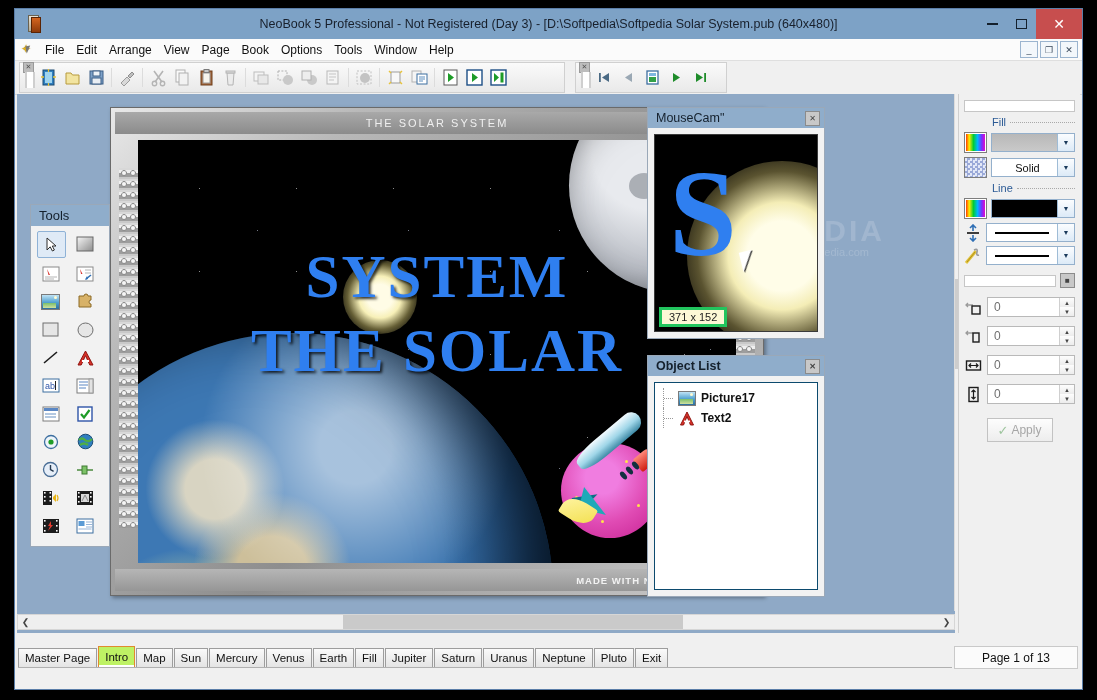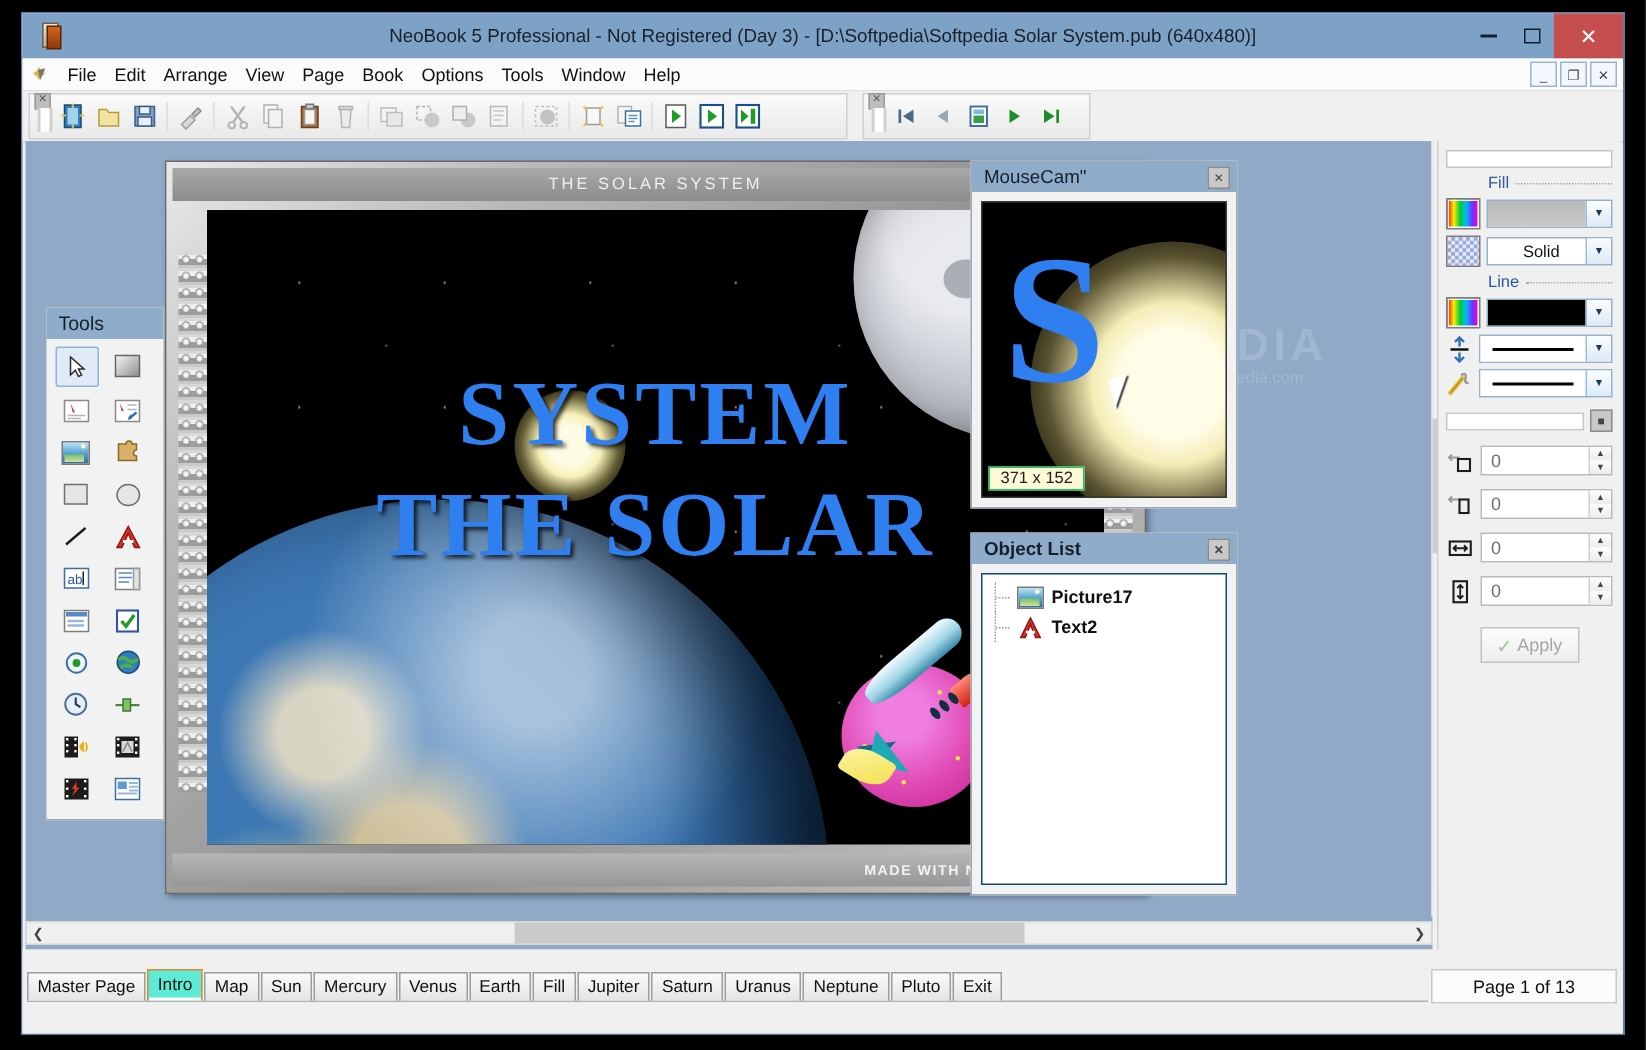--- a/index.html
+++ b/index.html
@@ -126,21 +126,21 @@
   .panel-x{width:13px;height:13px;background:#c8c8c8;border:1px solid #8b8b8b;color:#444;font-size:8px;
            display:flex;align-items:center;justify-content:center;}
   .mousecam-img{margin:6px;height:196px;background:#000;position:relative;overflow:hidden;border:1px solid #3a3a3a;}
   .mc-sun{position:absolute;right:-60px;top:26px;width:190px;height:190px;border-radius:50%;
       background:radial-gradient(circle,#fffde8 0 26%,#f4edb6 40%,rgba(180,166,96,.5) 63%,rgba(92,84,46,.18) 84%,transparent 100%);}
   .mc-s{position:absolute;left:14px;top:18px;font-family:"Liberation Serif",serif;font-weight:bold;
         color:#2f7ff0;font-size:122px;line-height:122px;}
   .mc-cursor{position:absolute;left:86px;top:116px;width:0;height:0;
       border-left:13px solid #fff;border-bottom:20px solid transparent;transform:rotate(-14deg);
       filter:drop-shadow(1px 1px 0 #333);}
-  .mc-dim{position:absolute;left:4px;bottom:4px;background:#fdf8d6;border:1px solid #22c55e;
+  .mc-dim{position:absolute;left:4px;bottom:4px;background:#fdf8d6;border:3px solid #22c55e;
       font-size:11px;padding:1px 7px;color:#222;}
   .objlist-box{margin:6px;height:196px;background:#fff;border:1px solid #0c4a6e;padding:5px 4px;}
   .olrow{display:flex;align-items:center;height:20px;font-size:12px;color:#111;}
   .ol-tree{width:14px;height:20px;border-left:1px dotted #999;position:relative;margin-left:4px;}
   .ol-tree:after{content:"";position:absolute;left:0;top:10px;width:9px;border-top:1px dotted #999;}
   .ol-ico{width:18px;height:16px;margin-right:5px;display:flex;align-items:center;justify-content:center;}
   .picicon{width:16px;height:13px;background:linear-gradient(#bfe3f5,#4e9fce 55%,#2f6e9b);border:1px solid #7a7a7a;position:relative;}
   .picicon:after{content:"";position:absolute;left:1px;bottom:1px;width:13px;height:5px;
       background:linear-gradient(#7bbf6a,#cfe0a0);}
   .picicon:before{content:"";position:absolute;right:2px;top:1px;width:3px;height:3px;border-radius:50%;background:#fffbd0;}
@@ -179,21 +179,21 @@
   .chk{color:#9dc49d;font-size:13px;}
   .propstrip{display:flex;align-items:center;gap:4px;margin-top:8px;}
   .propstrip .bar{flex:1;height:10px;border:1px solid #c6c6c6;background:#fff;}
 
   
   .bottom{position:absolute;left:0;right:0;bottom:0;height:56px;background:#f0f0f0;}
   .tabstrip{position:absolute;left:3px;right:130px;top:14px;height:20px;display:flex;align-items:flex-end;
       border-bottom:1px solid #b0b0b0;}
   .tab{height:18px;padding:0 6px;margin-right:1px;border:1px solid #9d9d9d;border-bottom:none;
       background:linear-gradient(#fafafa,#e4e4e4);font-size:11.5px;color:#111;display:flex;align-items:center;}
-  .tab.active{background:#5eead4;border-color:#e08a2e;color:#111;height:20px;
+  .tab.active{background:#bef264;border-color:#e08a2e;color:#111;height:20px;
       box-shadow:inset 0 -2px 0 #fff;text-align:right;}
   .statusbox{position:absolute;right:4px;top:13px;width:122px;height:21px;border:1px solid #c9c9c9;
       background:#fbfbfb;display:flex;align-items:center;justify-content:center;font-size:12px;color:#111;}
   .watermark{position:absolute;right:70px;top:120px;font-size:30px;color:rgba(255,255,255,.16);
       letter-spacing:3px;font-weight:bold;pointer-events:none;}
   .watermark2{position:absolute;right:86px;top:152px;font-size:11px;color:rgba(255,255,255,.18);}
 </style>
 </head>
 <body>
 

